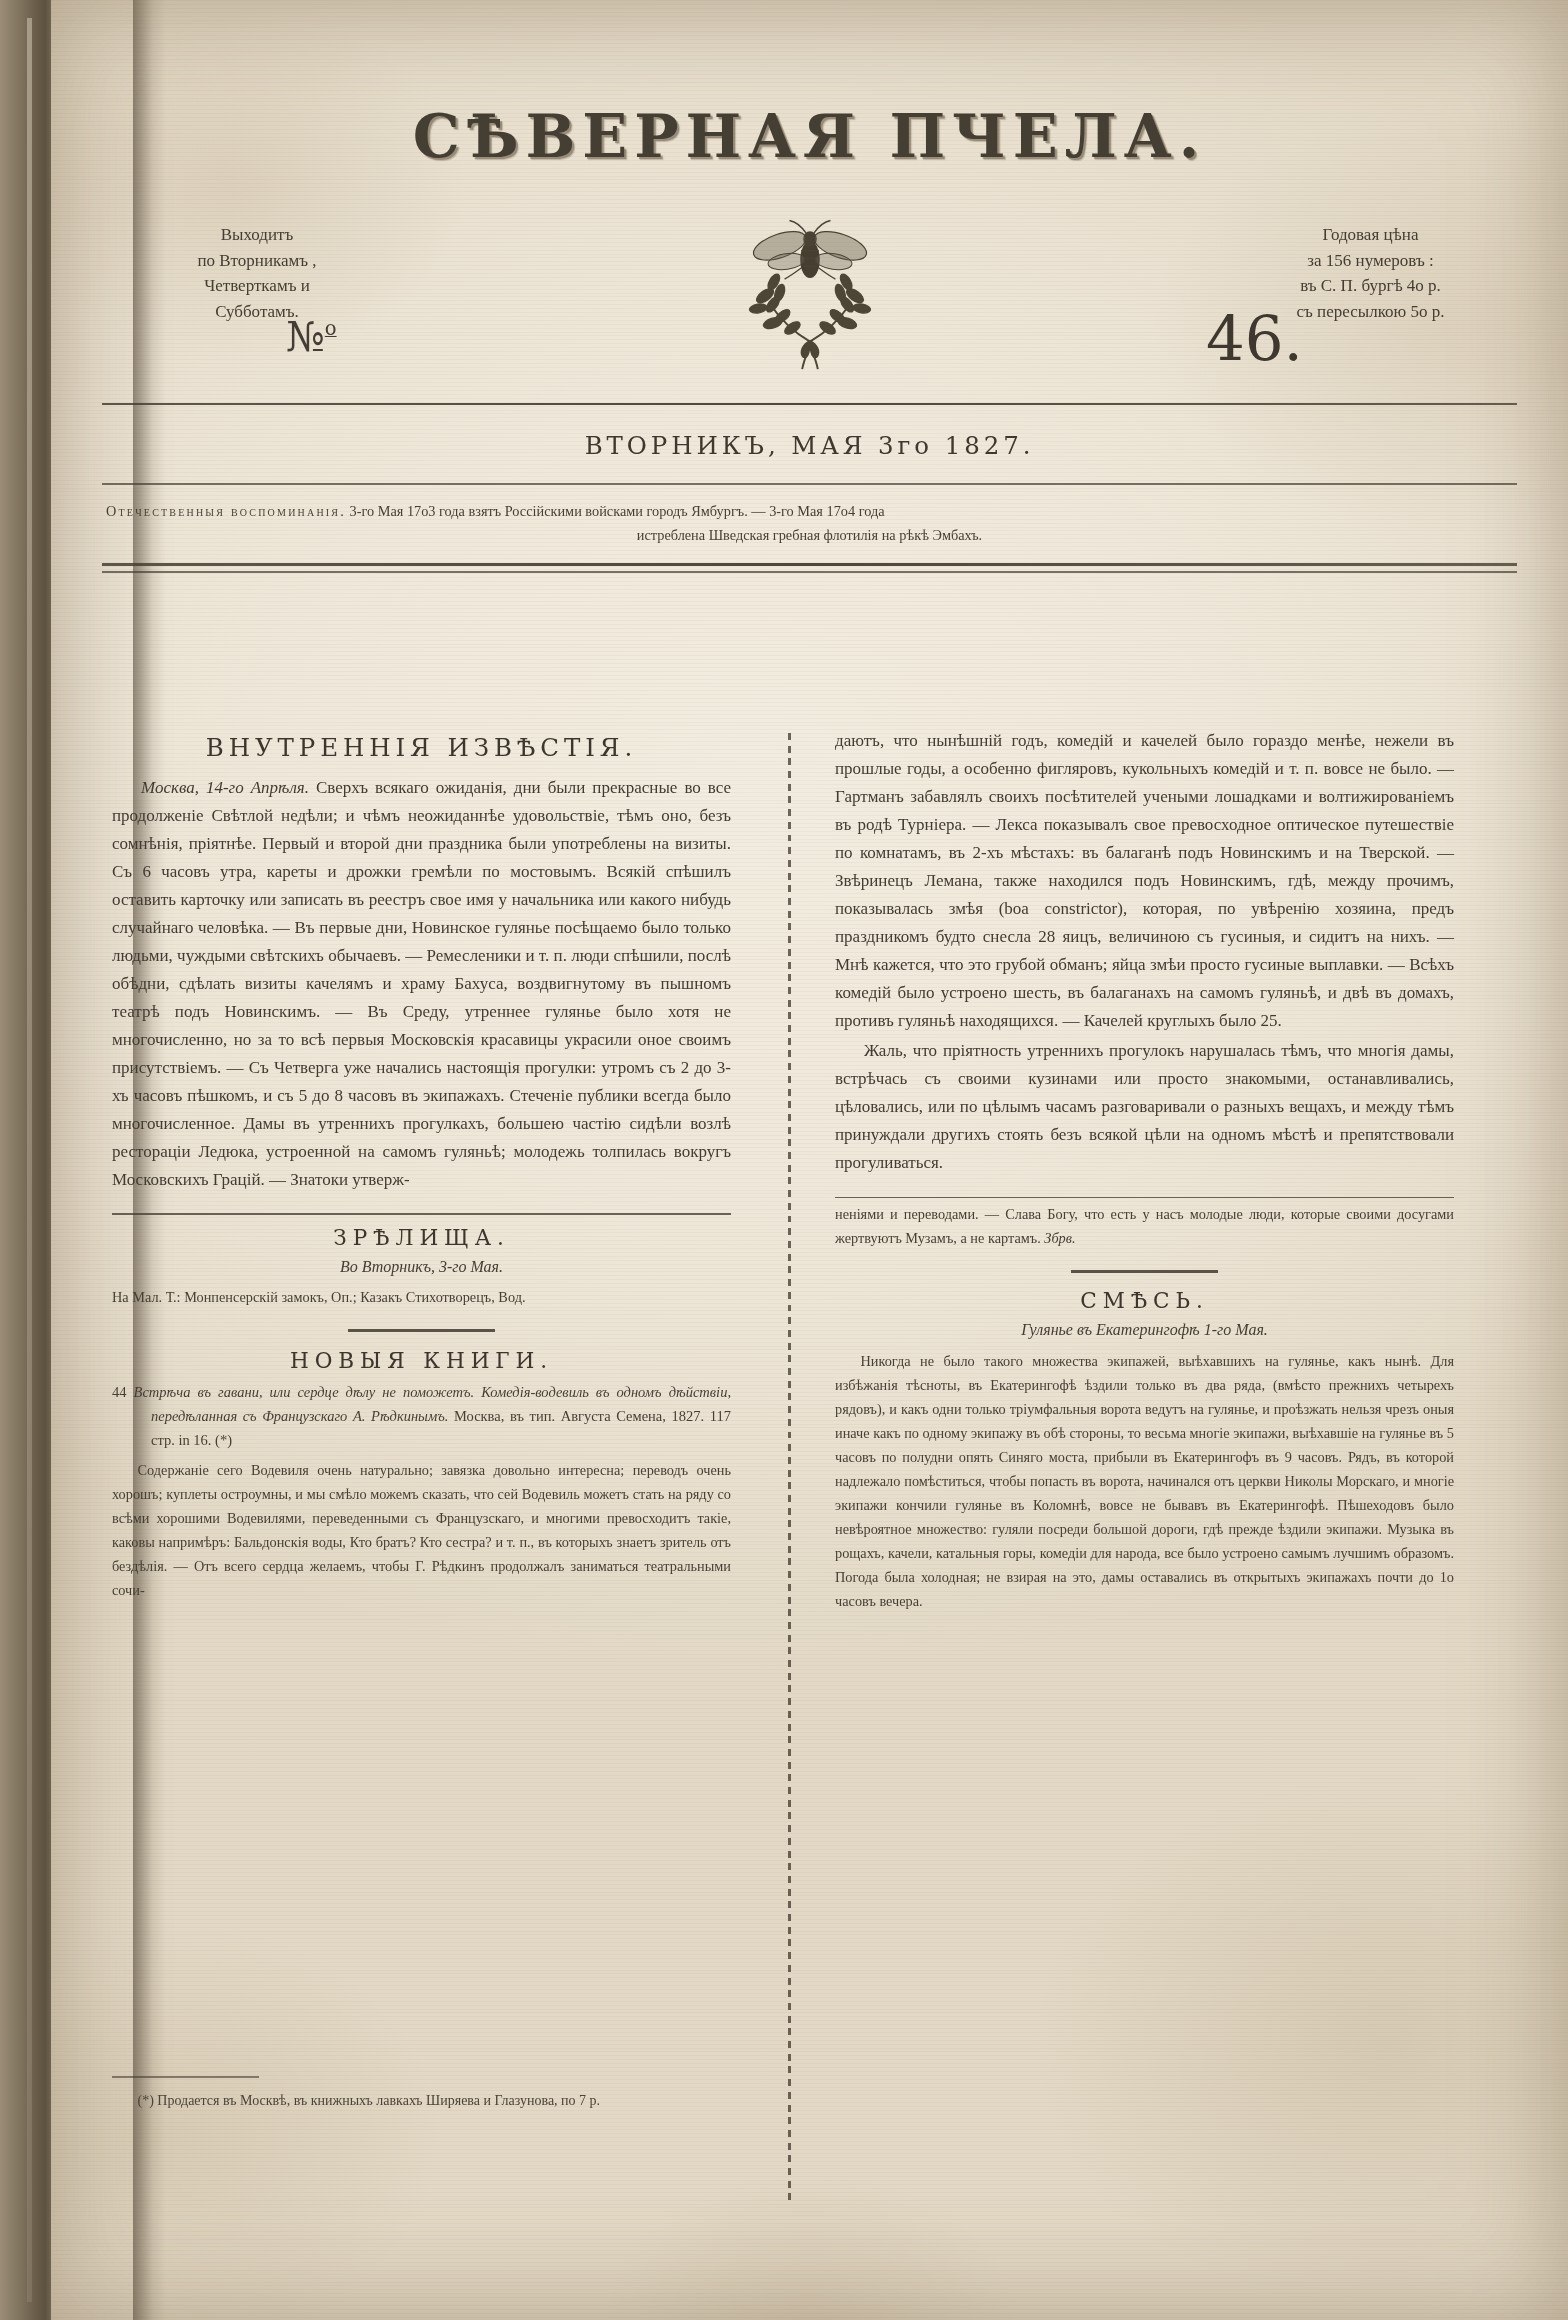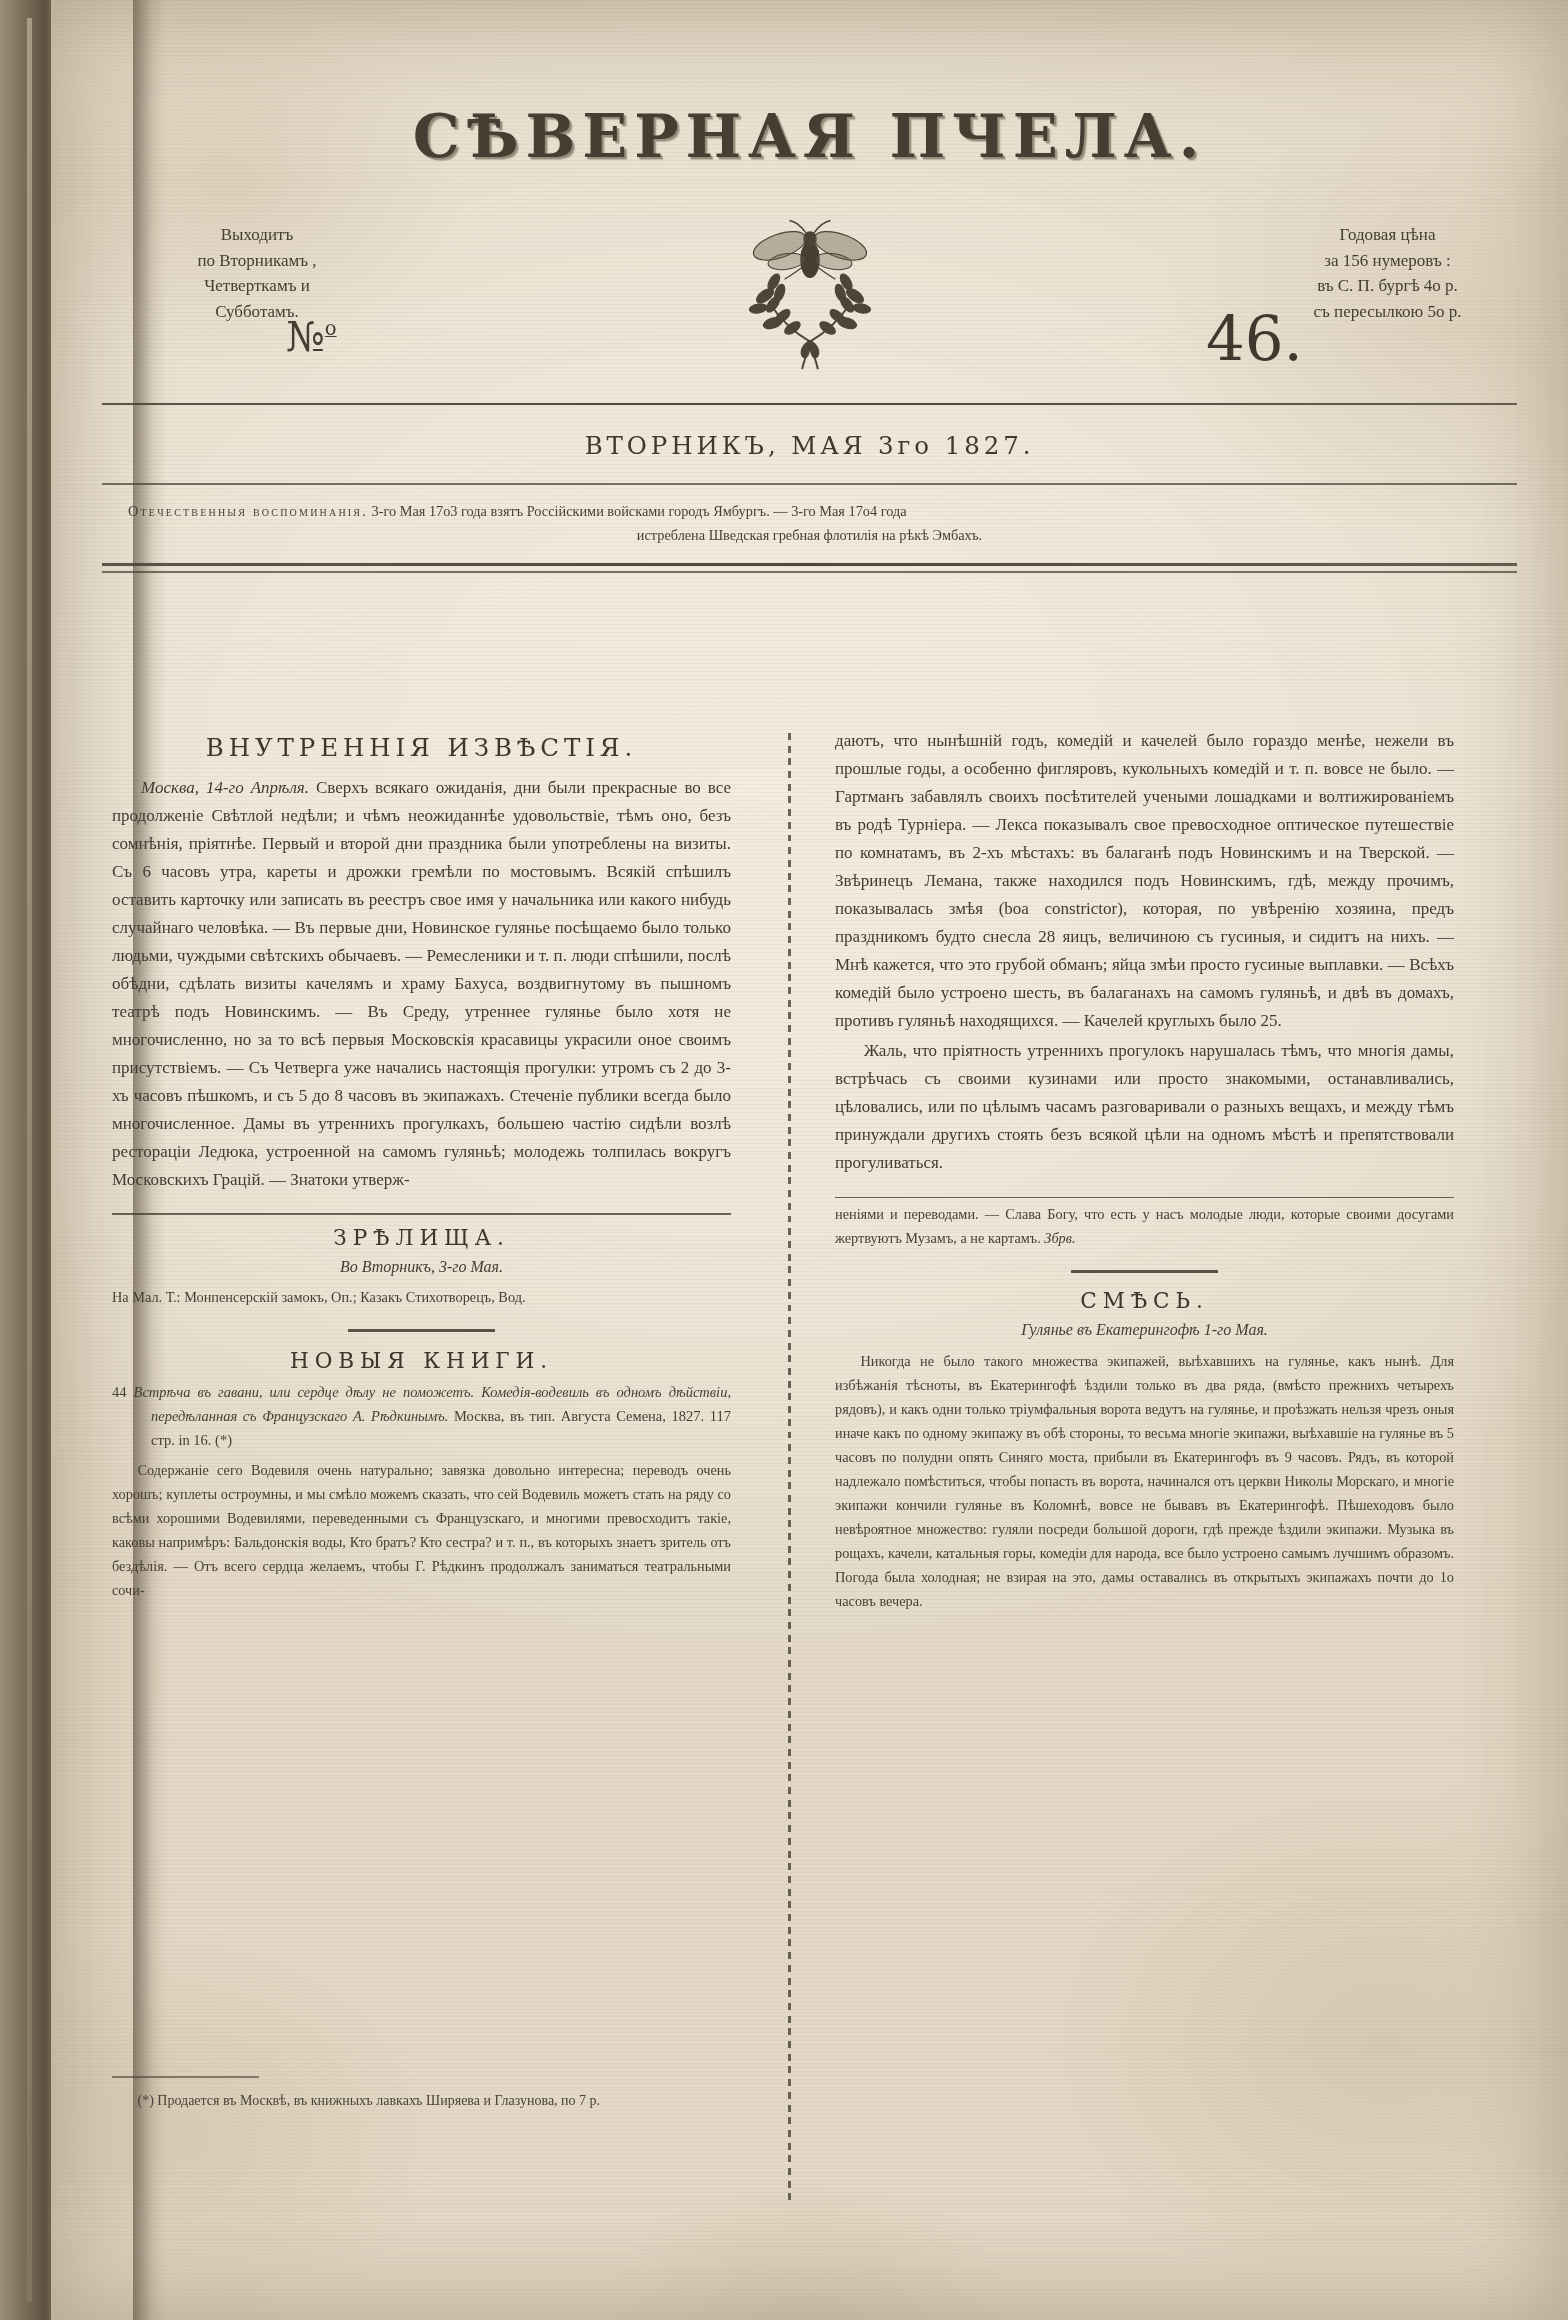--- a/index.html
+++ b/index.html
@@ -101,21 +101,21 @@
     position: absolute;
     left: 59px; top: 25.5px;
     width: 294px;
     text-align: center;
     font-size: 17px;
     line-height: 25.5px;
     color: #443d32;
   }
   #issue-right {
     position: absolute;
-    right: 19px; top: 25.5px;
+    right: 36px; top: 25.5px;
     width: 323px;
     text-align: center;
     font-size: 17px;
     line-height: 25.5px;
     color: #443d32;
   }
   #bee-vignette {
     position: absolute;
     left: 50%;
     transform: translateX(-50%);
@@ -168,21 +168,20 @@
   #memoriam {
     margin: 13.7px 55px 0 55px;
     font-size: 14.3px;
     line-height: 24.5px;
     text-align: justify;
     color: #463f34;
   }
   #memoriam .smallcaps {
     letter-spacing: 2.2px;
     font-variant: small-caps;
-    margin-left: 22px;
   }
   #memoriam-line2 { text-align: center; }
 
   
   #body-area {
     position: absolute;
     left: 0;
     top: 727px;
     width: 1517px;
     height: 1529px;

